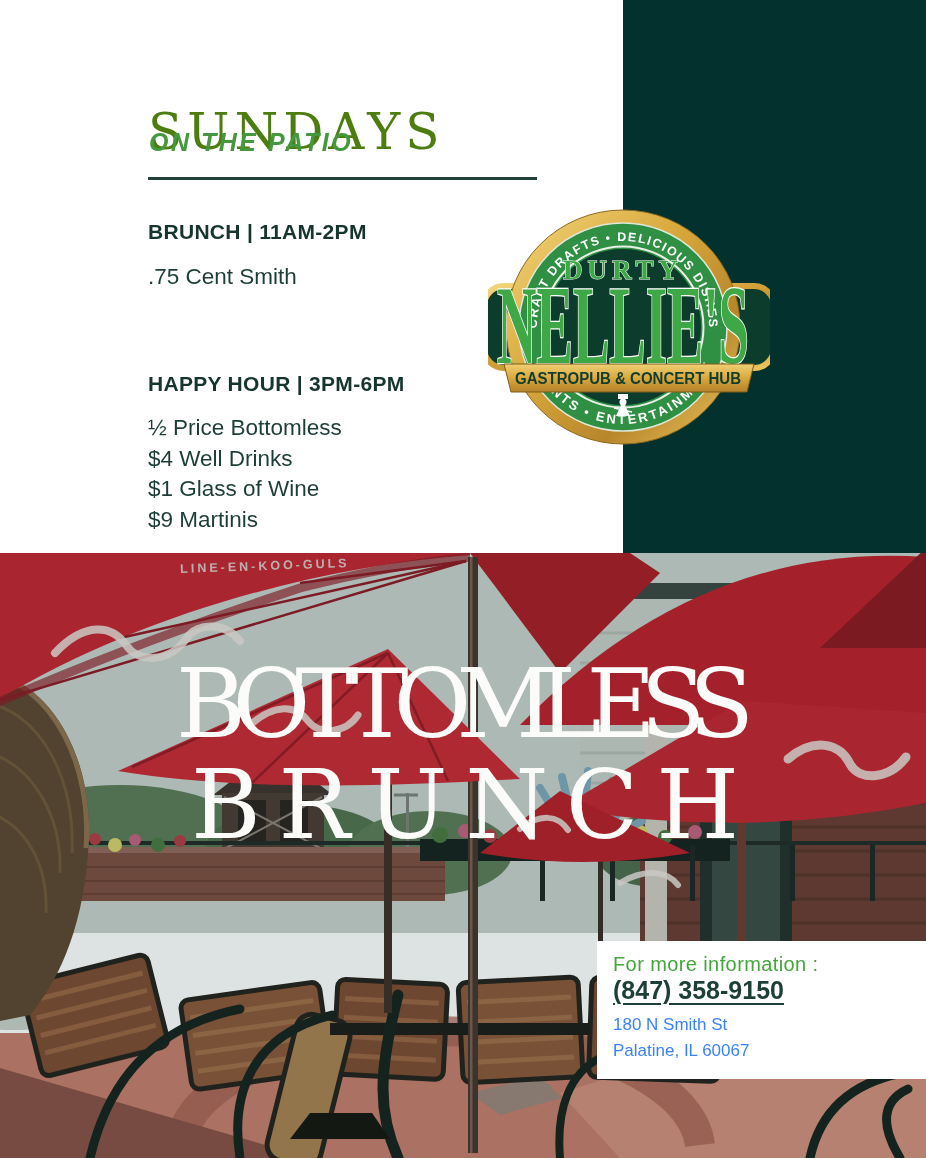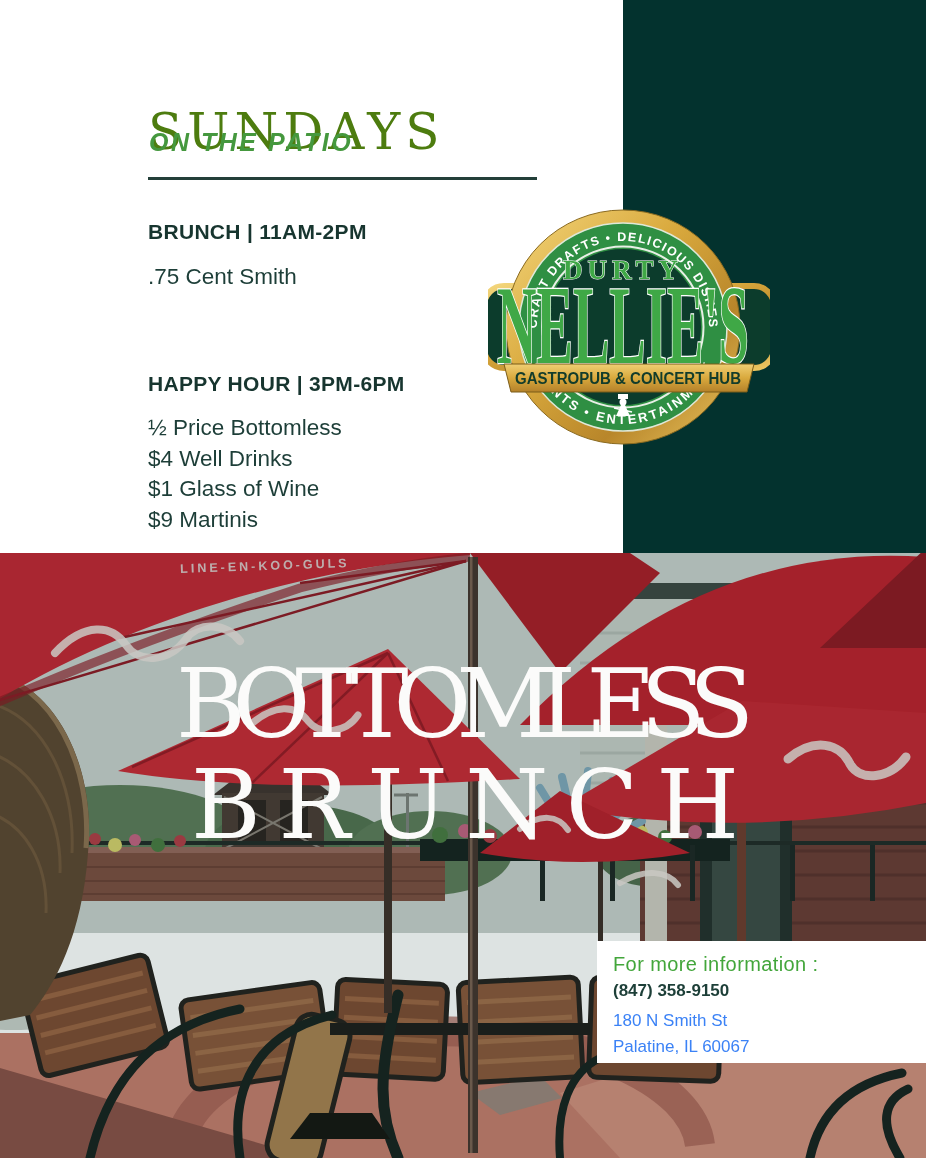--- a/index.html
+++ b/index.html
@@ -18,25 +18,25 @@
   .menu-group{position:absolute;left:148px;font-size:22.5px;color:#1d3e38;line-height:30.5px;}
 
   
   .logo{position:absolute;left:488px;top:206px;width:282px;height:242px;}
   .logo svg{display:block;}
 
   
   .photo{position:absolute;left:0;top:553px;width:926px;height:605px;}
 
   
-  .info-card{position:absolute;left:597px;top:941px;width:329px;height:122px;background:#ffffff;
+  .info-card{position:absolute;left:597px;top:941px;width:329px;height:138px;background:#ffffff;
              box-sizing:border-box;padding:12px 10px 0 16px;z-index:5;}
   .info-heading{font-size:20px;color:#43a63b;letter-spacing:0.4px;}
-  .info-phone{display:inline-block;font-size:17px;font-weight:bold;color:#1d3f38;margin-top:5px;
-              text-decoration-thickness:2px;text-underline-offset:4px;}
+  .info-phone{display:inline-block;font-size:25px;font-weight:bold;color:#1d3f38;
+              text-decoration:underline;text-decoration-thickness:2px;text-underline-offset:4px;}
   .info-addr{font-size:17px;font-weight:normal;color:#3b82f6;line-height:26px;}
   .info-addr.first{margin-top:7px;}
 </style>
 </head>
 <body>
 
 <div class="canvas">
 
   <div class="green-panel"></div>
 

